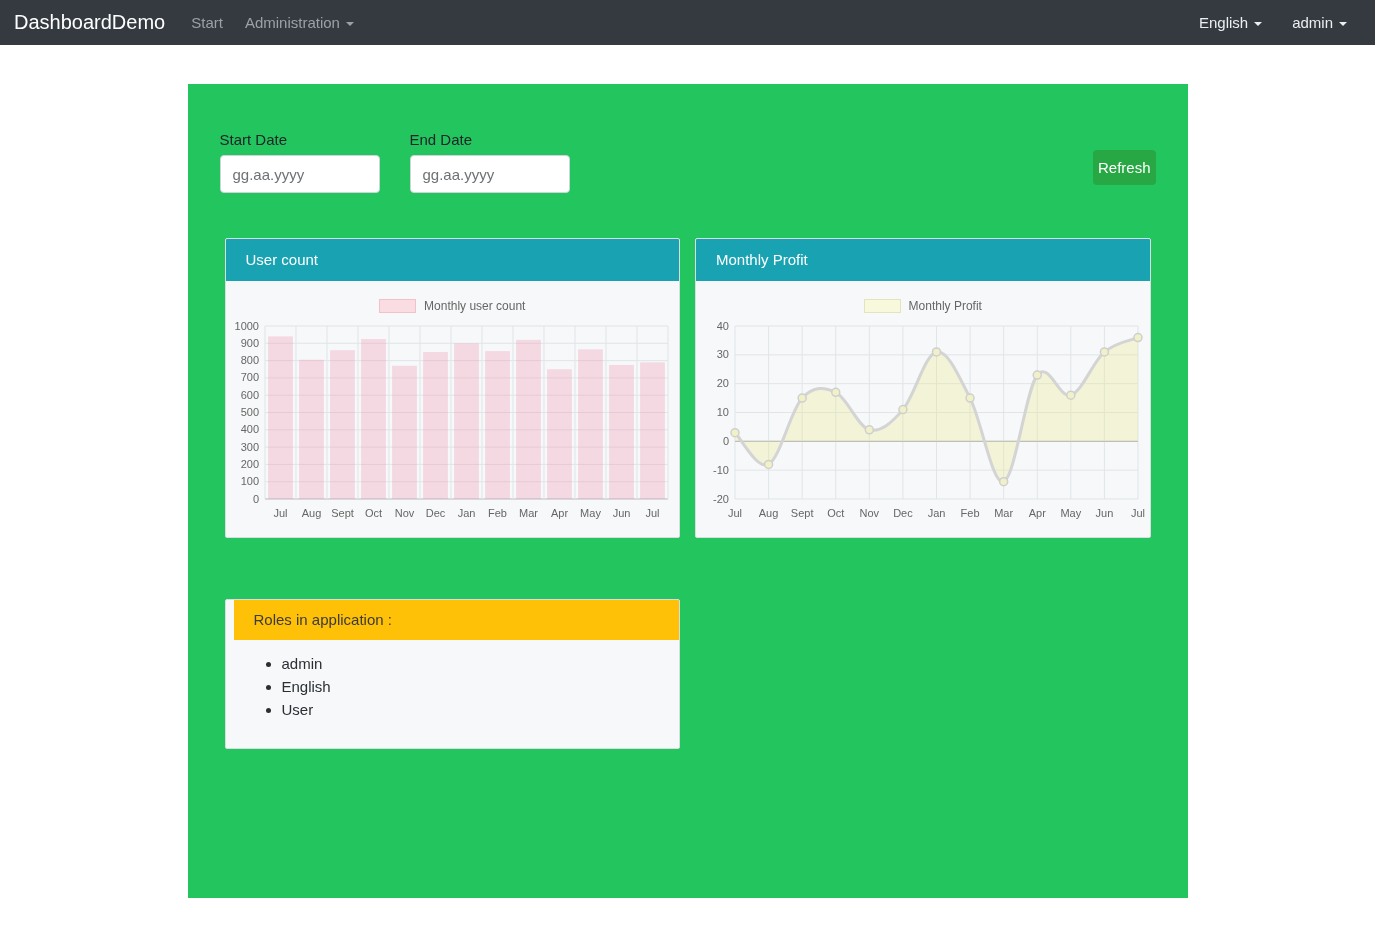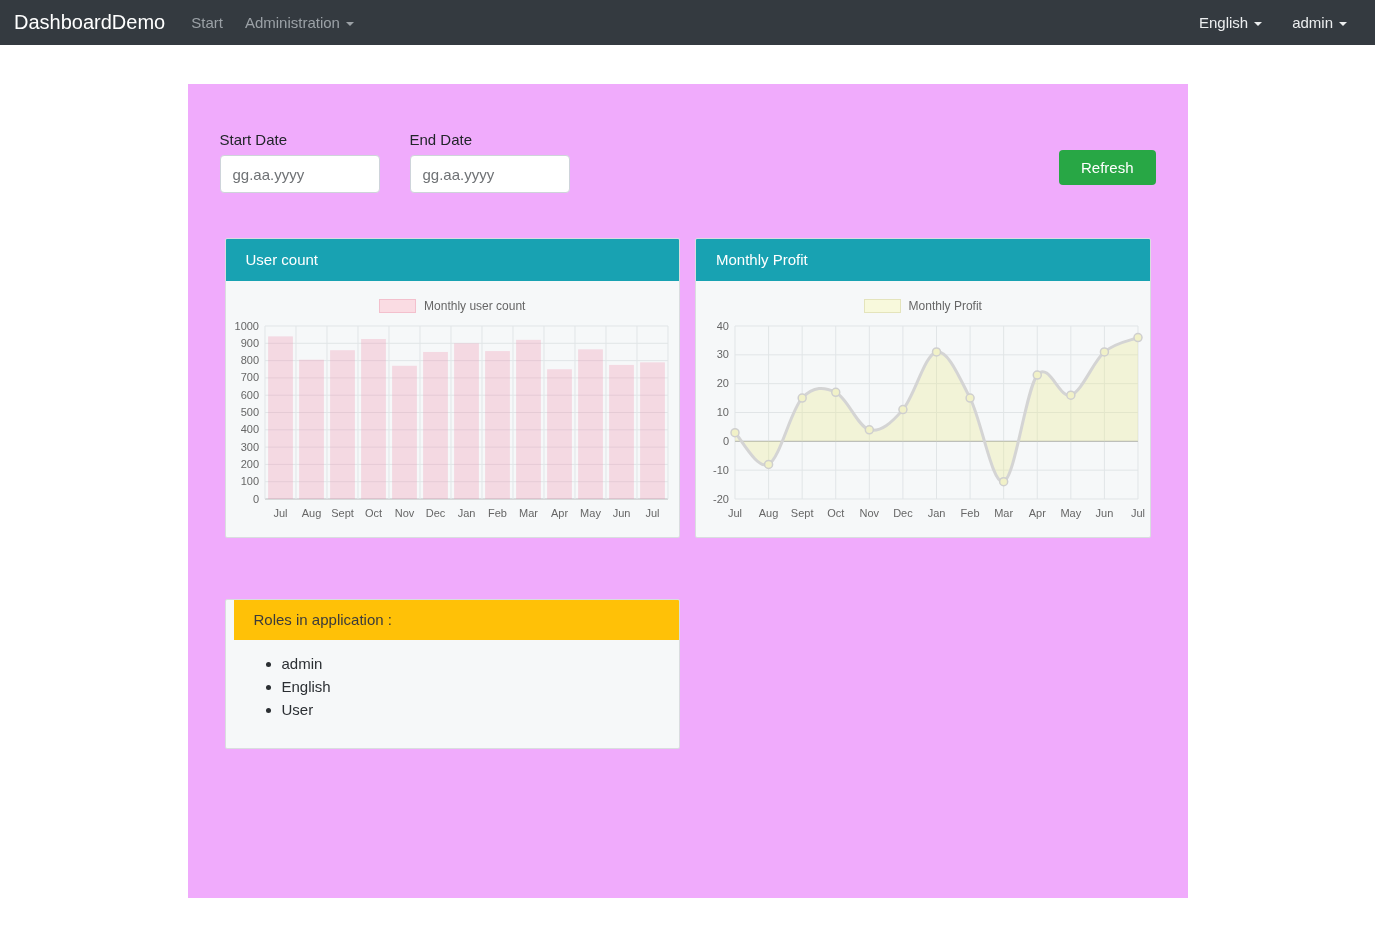--- a/index.html
+++ b/index.html
@@ -22,21 +22,21 @@
 
   
   .form-row { display:flex; align-items:flex-end; }
   .field { display:flex; flex-direction:column; margin-right:30px; }
   .field label { font-size:15px; color:#212529; margin-bottom:7px; }
   .field input { width:160px; height:38px; border:1px solid #ced4da; border-radius:4px;
                  background:#ffffff; padding:12px 12px; font-size:15px; color:#495057;
                  font-family:"Liberation Sans", sans-serif; }
   .field input::placeholder { color:#6f7275; }
   .form-spacer { flex:1; }
-  .btn-refresh { border:none; color:#ffffff; font-size:15px; padding:9px 22px;
+  .btn-refresh { border:none; color:#ffffff; font-size:15px; padding:9px 5px;
                  border-radius:4px; cursor:pointer; margin-bottom:8px;
                  font-family:"Liberation Sans", sans-serif; }
 
   
   .charts-row { display:flex; gap:15px; margin-top:45px; padding:0 5px;justify-content:center; }
   .panel { flex:1; height:300px; background:#f6f8f9; border:1px solid #d9dddf; border-radius:2px; overflow:hidden; }
   .panel-header { height:42px; line-height:42px; padding:0 20px; color:#ffffff; font-size:15px; }
   .panel-body { padding:4px 2px 0; }
   .chart-legend { display:flex; justify-content:center; align-items:center; gap:8px; margin-top:13px; height:16px; }
   .legend-swatch { width:37px; height:14px; border:1px solid transparent; display:inline-block; }
@@ -71,21 +71,21 @@
       <span>English</span>
       <span class="caret"></span>
     </span>
     <span class="nav-link">
       <span>admin</span>
       <span class="caret"></span>
     </span>
   </div>
 </div>
 
-<div class="container" style="background-color: #f0abfc;">
+<div class="container" style="background-color: #22c55e;">
 
   <div class="form-row">
     <div class="field">
       <label>Start Date</label>
       <input type="text" placeholder="gg.aa.yyyy" style="">
     </div>
     <div class="field">
       <label>End Date</label>
       <input type="text" placeholder="gg.aa.yyyy" style="">
     </div>

